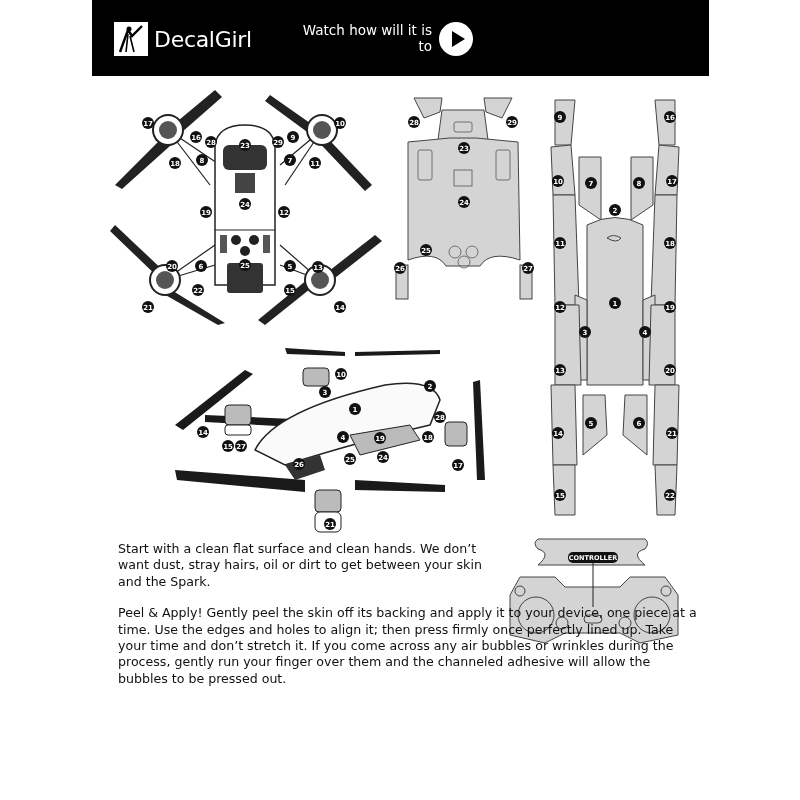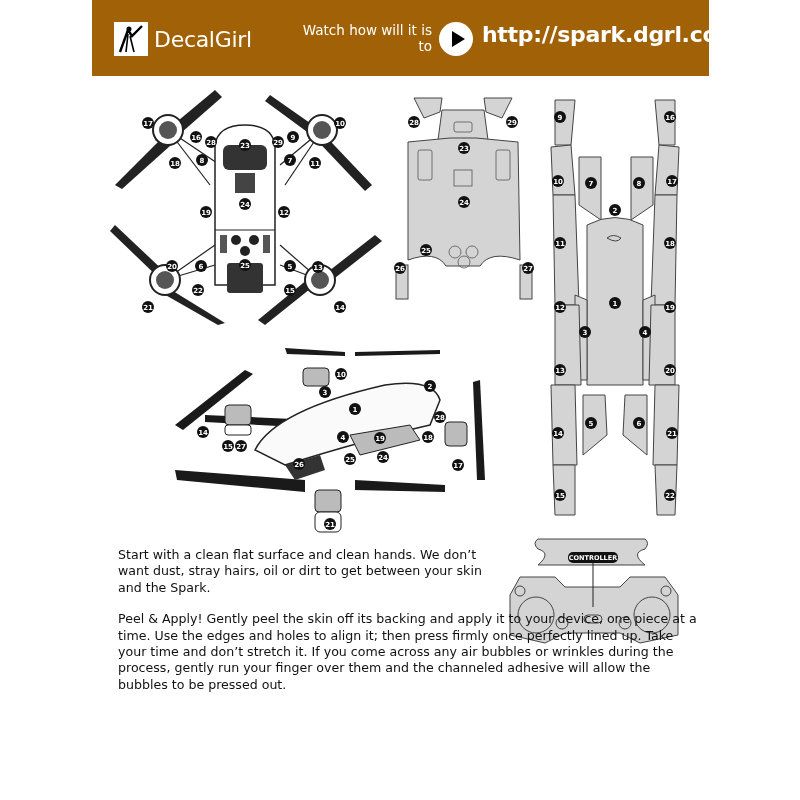--- a/index.html
+++ b/index.html
@@ -1,26 +1,26 @@
 <!DOCTYPE html>
 <html><head>
 <meta charset="utf-8">
 <style>
   html,body{margin:0;padding:0;background:#fff;}
   body{width:800px;height:800px;position:relative;overflow:hidden;font-family:"DejaVu Sans","Liberation Sans",sans-serif;color:#111;}
-  .header{position:absolute;left:92px;top:0;width:617px;height:76px;background:#a16207;color:#fff;}
+  .header{position:absolute;left:92px;top:0;width:617px;height:76px;background:#000000;color:#fff;}
   .logo{position:absolute;left:22px;top:22px;display:flex;align-items:center;gap:6px;}
   .logo-mark{width:34px;height:34px;background:#fff;position:relative;}
   .logo-text{font-size:22px;font-weight:normal;letter-spacing:-0.3px;}
   .watch{position:absolute;left:208px;top:22px;font-size:13.5px;line-height:16px;text-align:right;width:165px;}
   .play{position:absolute;left:347px;top:22px;width:34px;height:34px;border-radius:50%;background:#fff;}
   .play::after{content:"";position:absolute;left:13px;top:9px;border-left:13px solid #000;border-top:8px solid transparent;border-bottom:8px solid transparent;}
   .url{position:absolute;left:390px;top:22px;font-size:22px;font-weight:bold;letter-spacing:-0.3px;}
   .instructions{position:absolute;left:118px;top:540px;width:580px;font-size:12.6px;line-height:16.4px;}
-  .instructions p{margin:7px 0 15px 0;}
+  .instructions p{margin:1px 0 15px 0;}
   .instructions p.narrow{width:390px;}
   svg text{font-family:"DejaVu Sans",sans-serif;font-weight:bold;}
 </style>
 </head>
 <body>
 
 <div class="header">
   <div class="logo">
     <div class="logo-mark">
       <svg width="34" height="34" viewBox="0 0 34 34">
@@ -29,21 +29,20 @@
           <circle cx="15" cy="7" r="2.5" fill="#000"></circle>
           <path d="M14 12 L12 30 M16 14 L20 30" stroke="#000" stroke-width="1.6"></path>
         </svg>
     </div>
     <span class="logo-text">DecalGirl</span>
   </div>
   <div class="watch" style="left:200px;width:140px;">
     <div>Watch how will it is to</div>
   </div>
   <div class="play"></div>
-  <div class="url">http://spark.dgrl.co</div>
 </div>
 
 <svg style="position:absolute;left:110px;top:85px" width="280" height="240" viewBox="0 0 280 240">
   <defs>
     <g id="bub">
         <circle r="6" fill="#111"></circle>
       </g>
   </defs>
 
   <g stroke="#222" stroke-width="1.2">

